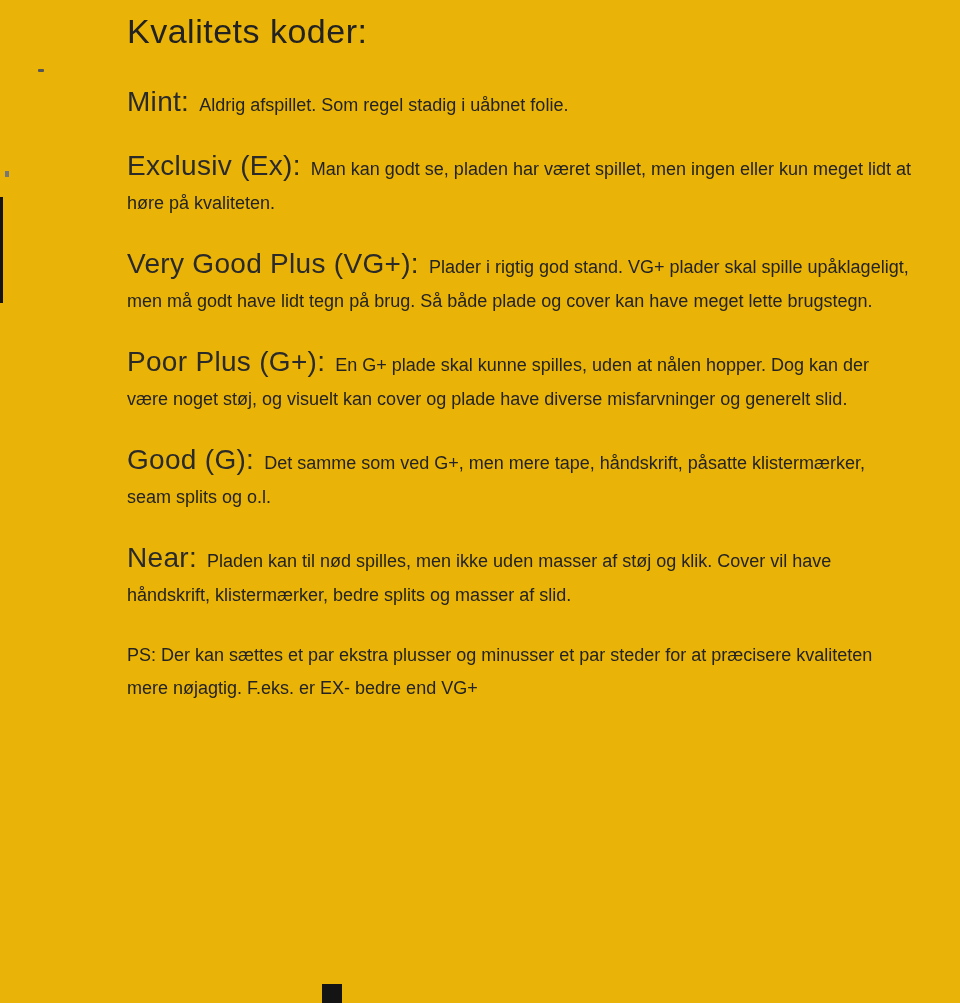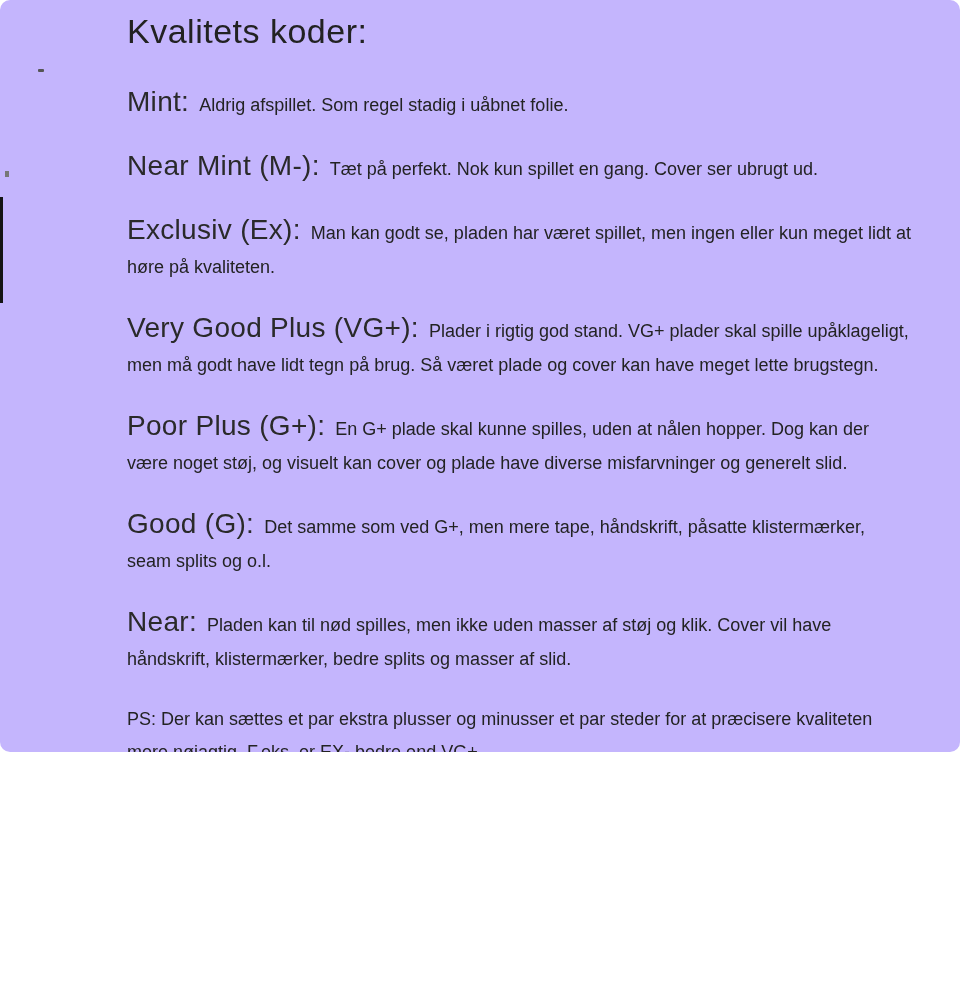--- a/index.html
+++ b/index.html
@@ -5,24 +5,23 @@
   html, body {
     margin: 0;
     padding: 0;
     background: #ffffff;
     font-family: "Liberation Sans", sans-serif;
     color: #1f1f1f;
   }
   .scan-page {
     position: relative;
     width: 960px;
-    height: 752px;
-    background: #c4b5fd;
+    height: 1003px;
+    background: #eab308;
     overflow: hidden;
-    border-radius: 10px;
   }
   .content {
     position: absolute;
     left: 127px;
     top: 12px;
     width: 785px;
   }
   .doc-title {
     font-size: 34px;
     font-weight: 500;
@@ -68,30 +67,27 @@
 
 <div class="scan-page">
 
   <div class="content">
     <h1 class="doc-title">Kvalitets koder:</h1>
 
     <p class="entry">
       <span class="term">Mint:</span><span class="desc">Aldrig afspillet. Som regel stadig i uåbnet folie.</span>
     </p>
 
-    <p class="entry">
-      <span class="term">Near Mint (M-):</span><span class="desc">Tæt på perfekt. Nok kun spillet en gang. Cover ser ubrugt ud.</span>
-    </p>
 
     <p class="entry">
       <span class="term">Exclusiv (Ex):</span><span class="desc">Man kan godt se, pladen har været spillet, men ingen eller kun meget lidt at høre på kvaliteten.</span>
     </p>
 
     <p class="entry">
-      <span class="term">Very Good Plus (VG+):</span><span class="desc">Plader i rigtig god stand. VG+ plader skal spille upåklageligt, men må godt have lidt tegn på brug. Så været plade og cover kan have meget lette brugstegn.</span>
+      <span class="term">Very Good Plus (VG+):</span><span class="desc">Plader i rigtig god stand. VG+ plader skal spille upåklageligt, men må godt have lidt tegn på brug. Så både plade og cover kan have meget lette brugstegn.</span>
     </p>
 
 
     <p class="entry">
       <span class="term">Poor Plus (G+):</span><span class="desc">En G+ plade skal kunne spilles, uden at nålen hopper. Dog kan der være noget støj, og visuelt kan cover og plade have diverse misfarvninger og generelt slid.</span>
     </p>
 
     <p class="entry">
       <span class="term">Good (G):</span><span class="desc">Det samme som ved G+, men mere tape, håndskrift, påsatte klistermærker, seam splits og o.l.</span>
     </p>

